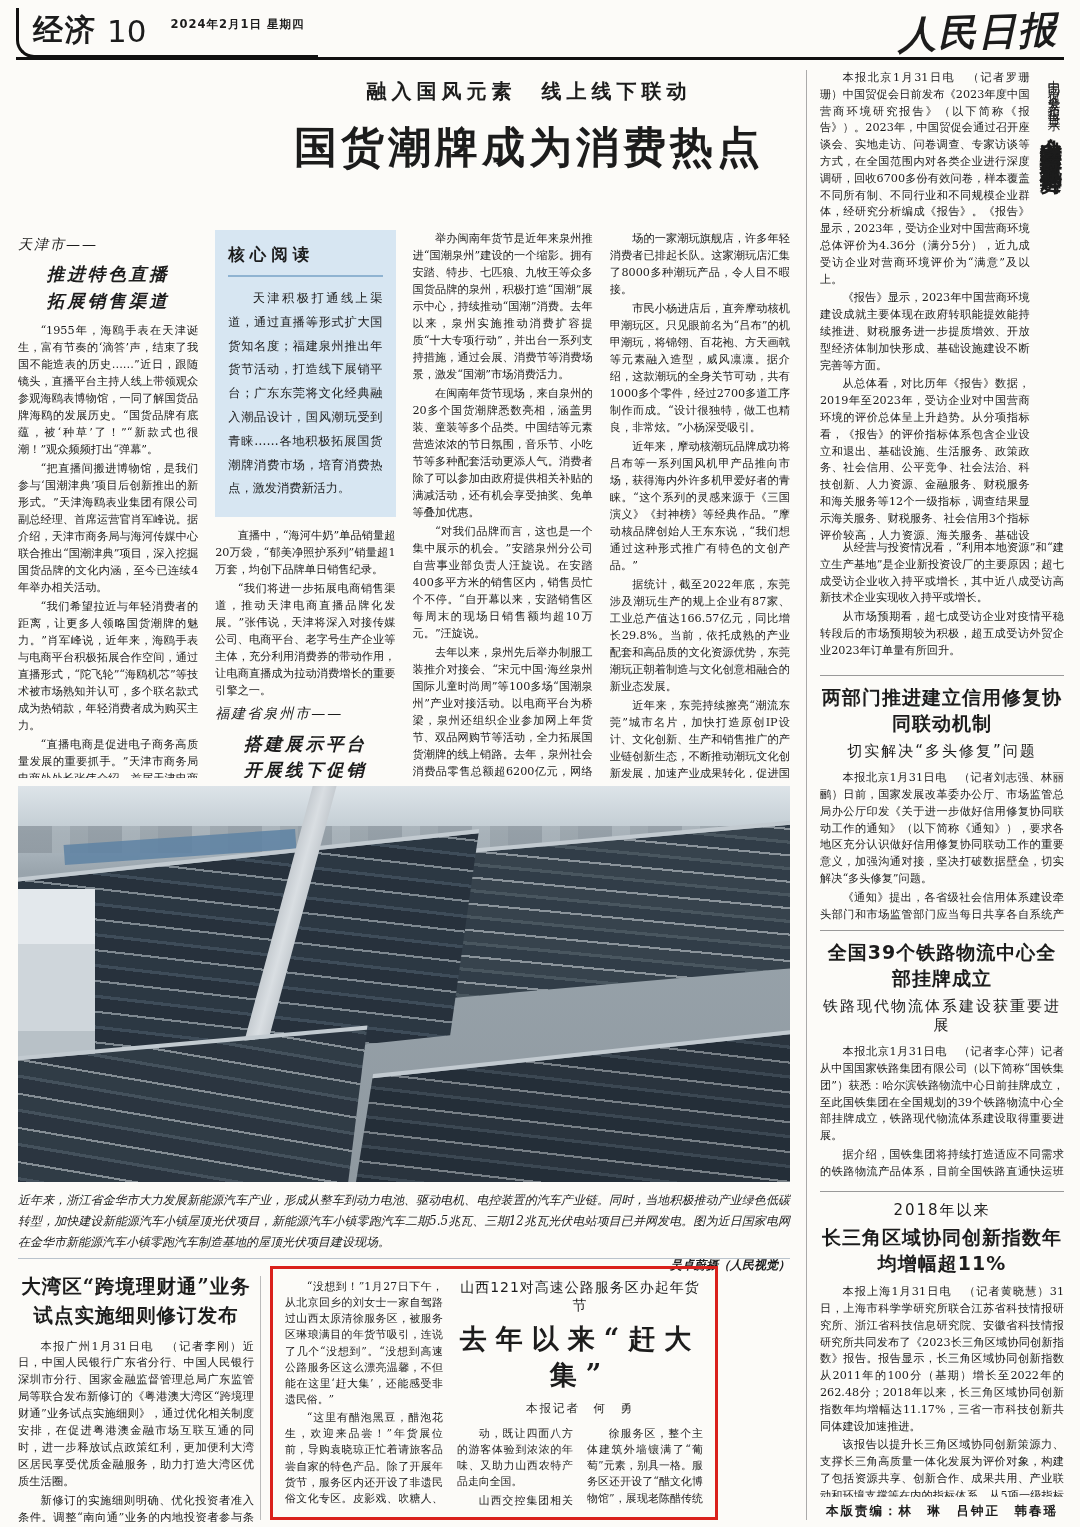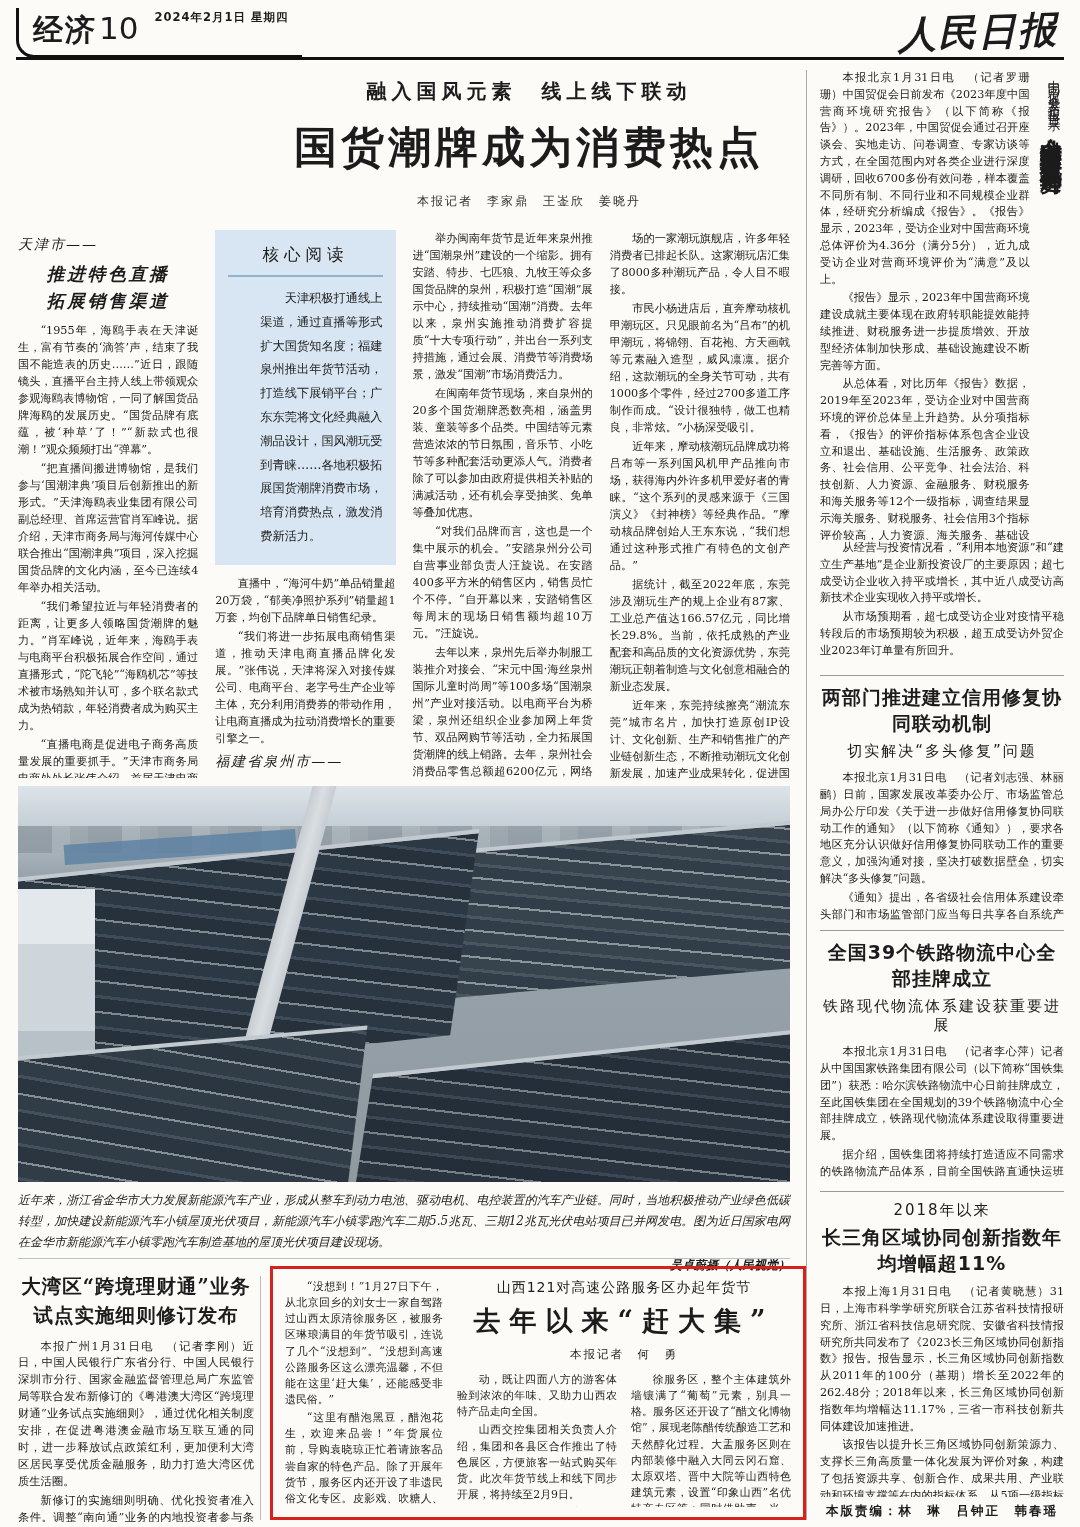--- a/index.html
+++ b/index.html
@@ -4,41 +4,41 @@
 <style>
   html,body{margin:0;padding:0;}
   body{width:1080px;height:1527px;position:relative;background:#fcfbf8;color:#1c1c1c;
        font-family:"DejaVu Serif","Liberation Serif",serif;-webkit-font-smoothing:antialiased;}
   p{margin:0;}
   .para{margin:0 0 2px;text-indent:2em;text-align:justify;}
 
   
   .header{position:absolute;left:16px;top:8px;width:1048px;height:50px;display:flex;justify-content:space-between;align-items:flex-end;}
   .section-bracket{border-left:3px solid #111;border-bottom:3px solid #111;border-bottom-left-radius:18px;
-       padding:2px 14px 4px 14px;display:flex;align-items:flex-start;}
+       padding:2px 14px 4px 14px;display:flex;align-items:center;gap:8px;}
   .section-name{font-family:"DejaVu Sans",sans-serif;font-weight:700;font-size:30px;letter-spacing:2px;}
   .page-num{font-family:"DejaVu Sans",sans-serif;font-size:31px;font-weight:400;margin-left:2px;}
   .hdr-date{font-family:"DejaVu Sans",sans-serif;font-weight:700;font-size:11.5px;margin:0 0 13px 16px;letter-spacing:1px;}
   .masthead{font-family:"DejaVu Serif",serif;font-style:italic;font-weight:900;font-size:38px;letter-spacing:2px;transform:rotate(-2deg);padding-right:6px;}
   .header-rule{position:absolute;left:16px;top:57px;width:1048px;height:3px;background:#111;}
 
   
   .story{position:absolute;left:18px;top:70px;width:772px;height:708px;overflow:hidden;}
   .lead-head{position:absolute;left:250px;top:8px;width:522px;text-align:center;}
   .lead-kicker{font-weight:700;font-size:20px;letter-spacing:5px;}
   .lead-headline{font-family:"DejaVu Sans",sans-serif;font-weight:900;font-size:43px;letter-spacing:4px;margin-top:14px;}
   .lead-byline{font-size:12px;letter-spacing:2px;color:#333;margin-top:16px;}
   .story-cols{position:absolute;left:0;top:160px;width:772px;height:548px;display:flex;gap:17px;overflow:hidden;}
   .scol{flex:1 1 0;overflow:hidden;font-size:11.2px;line-height:1.52;}
   .region-label{font-style:italic;font-size:14px;letter-spacing:2px;margin:4px 0 6px;}
   .sec-head{font-family:"DejaVu Sans",sans-serif;font-weight:700;font-size:17.5px;letter-spacing:3px;text-align:center;line-height:1.5;margin:0 0 8px;font-style:italic;}
   .core{background:#d7e6f2;padding:12px 13px 16px;margin-bottom:10px;}
-  .core-title{font-family:"DejaVu Sans",sans-serif;font-weight:400;font-size:16.5px;letter-spacing:5px;text-align:center;}
+  .core-title{font-family:"DejaVu Sans",sans-serif;font-weight:700;font-size:16.5px;letter-spacing:5px;}
   .core-rule{height:2px;background:#8fb3d1;margin:8px 0 10px;}
-  .core-text{font-size:12.2px;line-height:1.95;text-align:justify;text-indent:2em;margin-left:32px;}
+  .core-text{font-size:12.2px;line-height:1.95;text-align:justify;text-indent:2em;}
 
   
   .photo{position:absolute;left:18px;top:786px;width:772px;height:396px;overflow:hidden;
      background:linear-gradient(180deg,#ccd6dd 0,#e0e7eb 6%,#b3bec6 12%,#99a4ac 22%,#8f99a0 100%);}
   .ph-sky{position:absolute;left:0;top:0;width:100%;height:11%;background:linear-gradient(180deg,#dde4e9,#c2ccd3);}
   .ph-far{position:absolute;left:0;top:10%;width:100%;height:7%;opacity:.8;
      background:repeating-linear-gradient(90deg,#8d979f 0 34px,#a5afb6 34px 52px,#97a1a8 52px 70px);}
   .ph-roof{position:absolute;border-top:4px solid #c2cad0;}
   .r1{left:-6%;top:18%;width:64%;height:50%;transform:rotate(-6deg) skewX(-14deg);
      background:repeating-linear-gradient(12deg,#27313c 0 12px,#3e4c59 12px 15px,#2c3843 15px 27px,#7e8890 27px 29px);}
@@ -58,21 +58,21 @@
   .credit{text-align:right;font-weight:700;margin-top:2px;font-style:italic;}
   .caption-rule{position:absolute;left:18px;top:1258px;width:772px;height:1px;background:#b9c3cc;}
 
   
   .gba{position:absolute;left:18px;top:1272px;width:236px;height:250px;overflow:hidden;}
   .gba-head{font-weight:700;font-size:19.5px;letter-spacing:1px;text-align:center;line-height:1.5;margin-bottom:8px;}
   .gba .para{font-size:11.3px;line-height:1.5;}
   .vrule2{position:absolute;left:260px;top:1276px;width:1px;height:244px;background:#bbb;}
 
   
-  .redbox{position:absolute;left:270px;top:1266px;width:536px;height:254px;border:3px solid #d9211c;
+  .redbox{position:absolute;left:270px;top:1266px;width:448px;height:254px;border:3px solid #d9211c;
      padding:10px 12px;box-sizing:border-box;overflow:hidden;display:flex;gap:14px;}
   .rb-col1{flex:0 0 158px;font-size:10.9px;line-height:1.48;overflow:hidden;}
   .rb-right{flex:1;display:flex;flex-direction:column;overflow:hidden;justify-content:flex-end;}
   .rb-kicker{font-family:"DejaVu Sans",sans-serif;font-size:14px;letter-spacing:1px;text-align:center;}
   .rb-headline{font-weight:700;font-size:27px;letter-spacing:9px;text-align:center;margin-top:6px;}
   .rb-byline{font-size:11.5px;letter-spacing:2px;text-align:center;margin:8px 0 10px;}
   .rb-cols{display:flex;gap:14px;overflow:hidden;}
   .rb-cols>div{flex:1;font-size:10.9px;line-height:1.48;overflow:hidden;}
 
   
@@ -104,21 +104,20 @@
     <span class="hdr-date">2024年2月1日 星期四</span>
   </div>
   <div class="masthead">人民日报</div>
 </div>
 <div class="header-rule"></div>
 
 <div class="story">
   <div class="lead-head">
     <div class="lead-kicker">融入国风元素　线上线下联动</div>
     <div class="lead-headline">国货潮牌成为消费热点</div>
-    <div class="lead-byline">本报记者　李家鼎　王崟欣　姜晓丹</div>
   </div>
 
   <div class="story-cols">
     <div class="scol">
       <div class="region-label">天津市——</div>
       <div class="sec-head">
         <span>推进特色直播</span><br>
         <span>拓展销售渠道</span>
       </div>
       <div>

